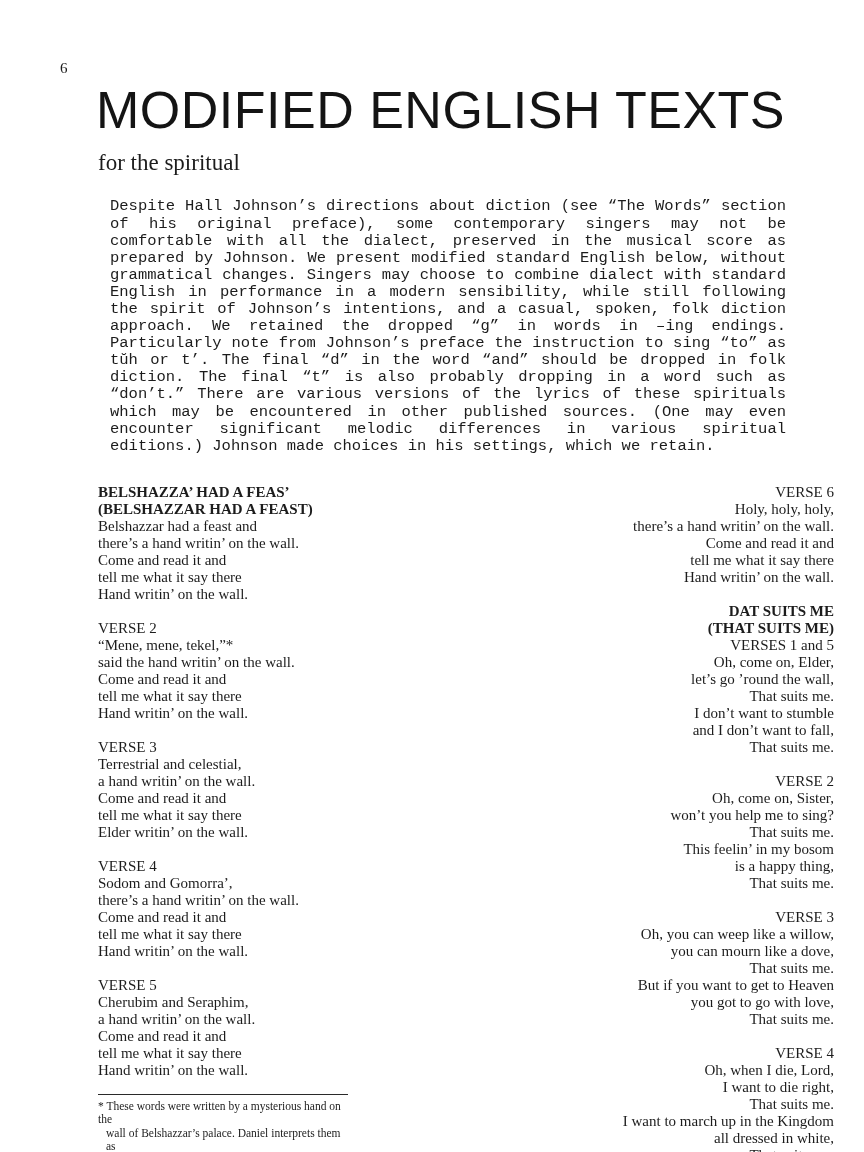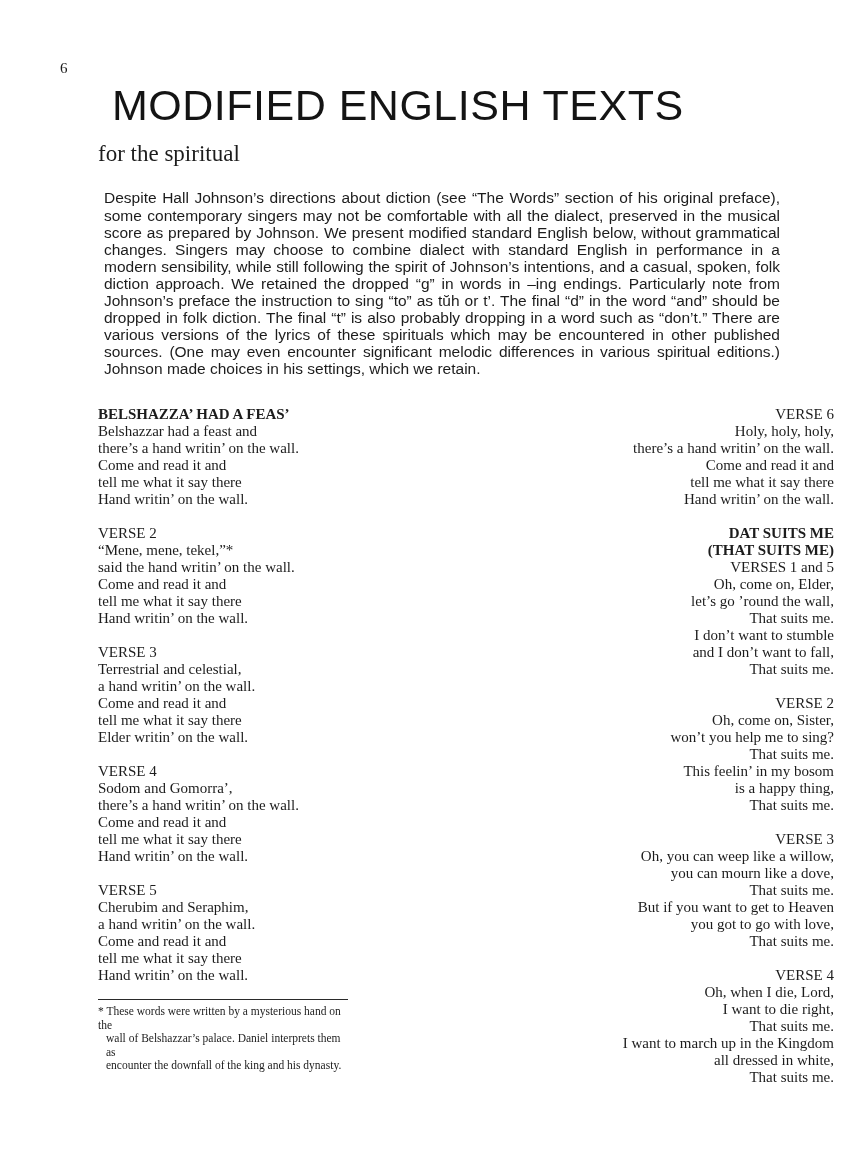--- a/index.html
+++ b/index.html
@@ -23,46 +23,45 @@
     font-size: 15px;
     font-family: "Liberation Serif", serif;
     color: #1c1c1c;
   }
 
   .content { padding: 84px 30px 0 96px; }
 
   .title {
     font-family: "Liberation Sans", sans-serif;
     font-weight: 400;
-    font-size: 43px;
+    font-size: 52px;
     line-height: 1.0;
     letter-spacing: 0.5px;
     color: #141414;
     white-space: nowrap;
-    margin-left: 16px;
   }
 
   .subtitle {
     font-family: "Liberation Serif", serif;
     font-weight: 400;
     font-size: 23px;
     line-height: 1.15;
     margin-top: 14px;
     margin-left: 2px;
     color: #1c1c1c;
   }
 
   .intro {
-    font-family: Liberation Sans, sans-serif;
+    font-family: Liberation Mono, monospace;
     font-size: 15.5px;
     line-height: 17.1px;
     text-align: justify;
     width: 676px;
     margin-top: 22px;
-    margin-left: 8px;
+    margin-left: 14px;
     color: #1c1c1c;
   }
 
   .columns {
     display: flex;
     margin-top: 29px;
     margin-left: 2px;
   }
   .col-left { width: 347px; flex: none; }
   .col-right { flex: 1; text-align: right; }
@@ -110,20 +109,21 @@
     <h2 class="subtitle">for the spiritual</h2>
 
     <p class="intro">Despite Hall Johnson’s directions about diction (see “The Words” section of his original preface), some contemporary singers may not be comfortable with all the dialect, preserved in the musical score as prepared by Johnson. We present modified standard English below, without grammatical changes. Singers may choose to combine dialect with standard English in performance in a modern sensibility, while still following the spirit of Johnson’s intentions, and a casual, spoken, folk diction approach. We retained the dropped “g” in words in –ing endings. Particularly note from Johnson’s preface the instruction to sing “to” as tŭh or t’. The final “d” in the word “and” should be dropped in folk diction. The final “t” is also probably dropping in a word such as “don’t.” There are various versions of the lyrics of these spirituals which may be encountered in other published sources. (One may even encounter significant melodic differences in various spiritual editions.) Johnson made choices in his settings, which we retain.</p>
 
     <div class="columns">
 
       <div class="col-left">
 
         <div class="song-title">
           <div>BELSHAZZA’ HAD A FEAS’</div>
+          <div>(BELSHAZZAR HAD A FEAST)</div>
         </div>
 
         <div class="verse">
           <div class="verse-lines">Belshazzar had a feast and
 there’s a hand writin’ on the wall.
 Come and read it and
 tell me what it say there
 Hand writin’ on the wall.</div>
         </div>
 

